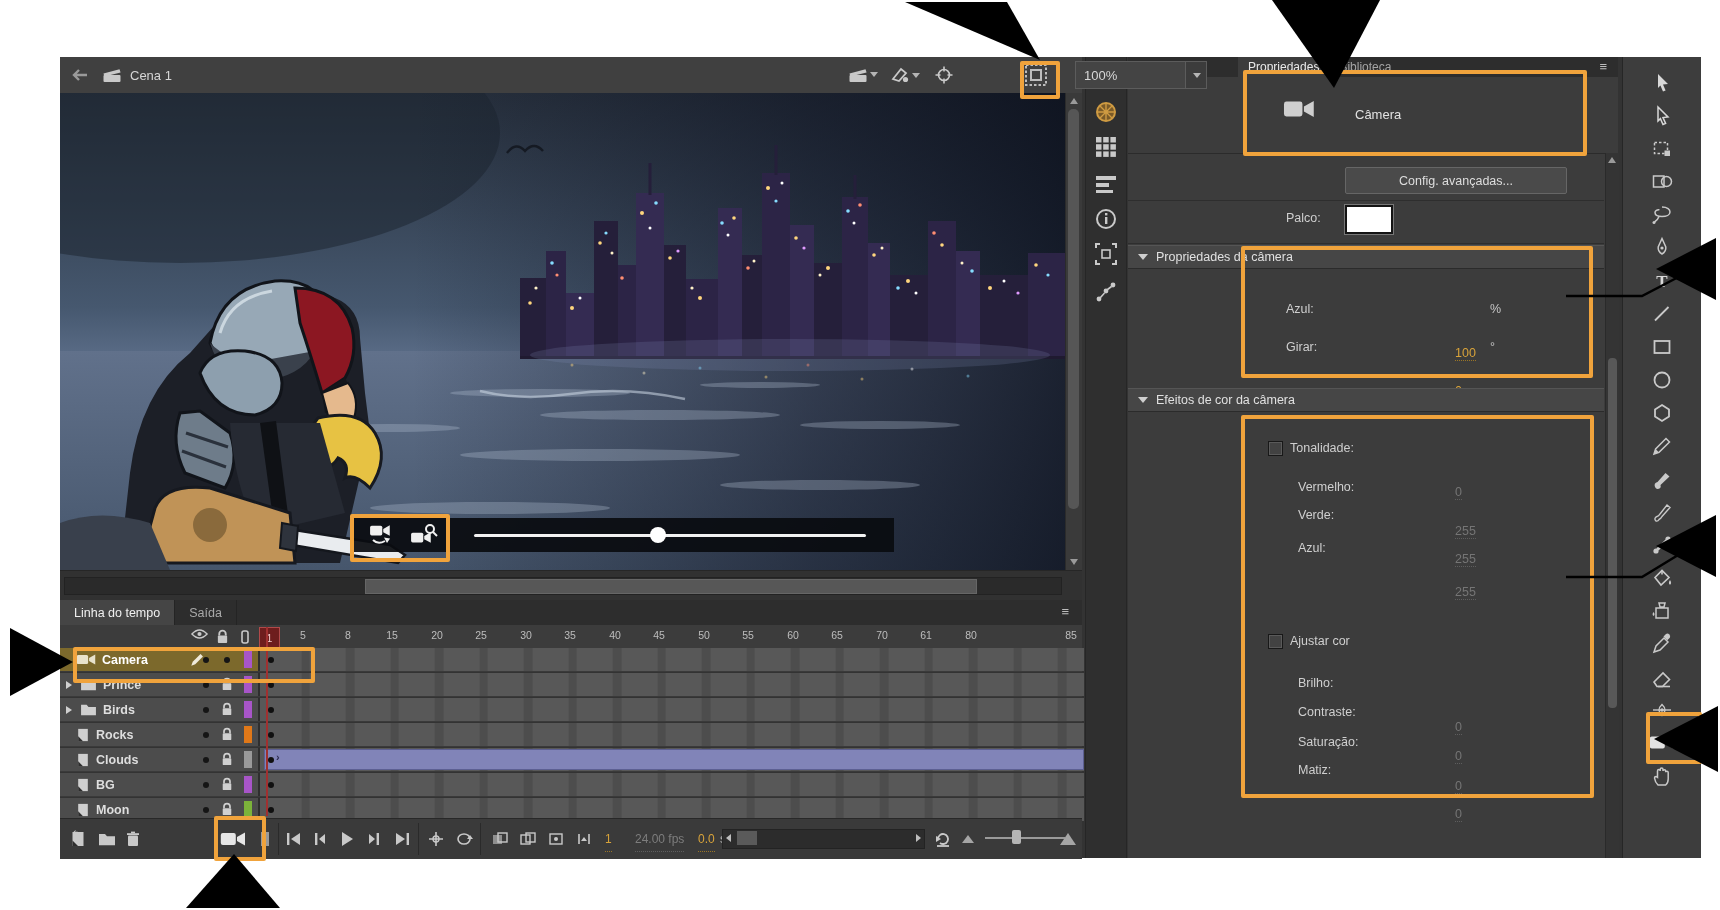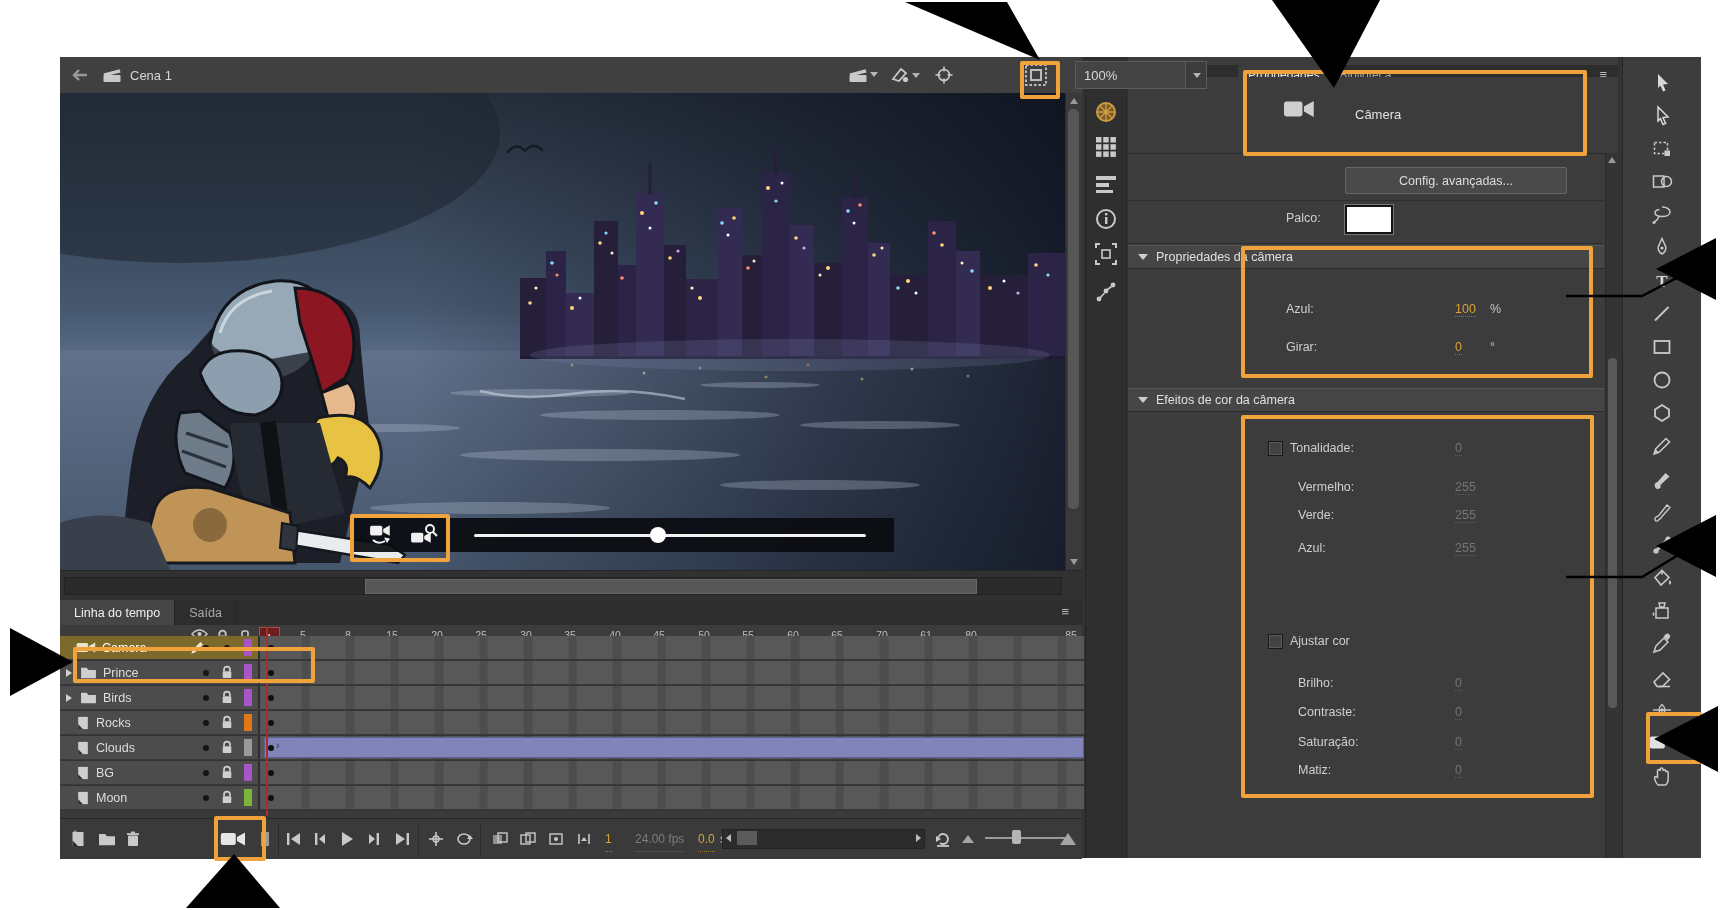--- a/index.html
+++ b/index.html
@@ -40,21 +40,21 @@
   .tl-tabs{position:absolute;left:0;top:0;width:1022px;height:25px;background:#2d2d2d;display:flex;}
   .tl-tab{height:25px;display:flex;align-items:center;padding:0 14px;font-size:12.5px;}
   .tl-tab.active{background:#454545;color:#f0f0f0;border-right:1px solid #242424;}
   .tl-tab.inactive{background:#2d2d2d;color:#a9a9a9;border-right:1px solid #242424;}
   .panel-menu{color:#bdbdbd;font-size:13px;letter-spacing:1px;}
   .tl-ruler{position:absolute;left:0;top:25px;width:1022px;height:23px;background:#3c3c3c;border-bottom:1px solid #2b2b2b;}
   .tl-ruler .hdr-ic{position:absolute;top:4px;color:#c9c9c9;}
   .rn{position:absolute;top:4px;font-size:10.5px;color:#bdbdbd;transform:translateX(-50%);}
   .frame1-marker{position:absolute;left:199px;top:2px;width:19px;height:20px;background:#6e1d1d;
                  border:1px solid #b14a4a;color:#f2caca;font-size:10.5px;display:flex;align-items:center;justify-content:center;}
-  .tl-rows{position:absolute;left:0;top:36px;width:1022px;}
+  .tl-rows{position:absolute;left:0;top:48px;width:1022px;font-weight:bold;}
   .tl-row{position:relative;width:1022px;height:24px;border-bottom:1px solid #333;}
   .row-name{position:absolute;left:0;top:0;width:198px;height:23px;background:#4c4c4c;display:flex;align-items:center;color:#dedede;font-size:12.5px;}
   .tl-row.selected .row-name{background:#7c692c;color:#fff;}
   .row-frames{position:absolute;left:198px;top:0;width:824px;height:23px;background:#585858;
       background-image:repeating-linear-gradient(90deg,#585858 0 35.6px,#4d4d4d 35.6px 44.5px);
       background-position-x:5.6px;border-left:2px solid #2e2e2e;}
   .kf-dot{position:absolute;left:8px;top:9px;width:6px;height:6px;border-radius:50%;background:#101010;}
   .tween{position:absolute;left:4px;top:1px;right:0;bottom:1px;background:#8184b8;border:1px solid #5c5f92;}
   .expander{width:0;height:0;border-top:4px solid transparent;border-bottom:4px solid transparent;
             border-left:6px solid #cfcfcf;margin-left:6px;}
@@ -74,30 +74,30 @@
   .harrow{position:absolute;top:4px;width:0;height:0;border-top:4px solid transparent;border-bottom:4px solid transparent;}
   .tl-zoomslider{position:absolute;left:925px;top:18px;width:80px;height:2px;background:#9a9a9a;}
   .tl-zoomthumb{position:absolute;left:952px;top:11px;width:9px;height:14px;background:#b5b5b5;border-radius:2px;}
 
   
   .dock{position:absolute;left:1025px;top:0;width:40px;height:801px;background:#2f2f2f;border-left:1px solid #262626;border-right:1px solid #262626;}
   .dock .ic{position:absolute;left:8px;width:24px;height:24px;}
 
   
   .props{position:absolute;left:1068px;top:0;width:490px;height:801px;background:#3c3c3c;color:#cfcfcf;}
-  .props-tabs{position:absolute;left:0;top:8px;width:100%;height:20px;background:#2d2d2d;display:flex;font-size:12px;}
+  .props-tabs{position:absolute;left:0;top:0;width:100%;height:20px;background:#2d2d2d;display:flex;font-size:12px;}
   .ptab{height:20px;display:flex;align-items:center;padding:0 10px;}
   .ptab.active{background:#3c3c3c;color:#e8e8e8;}
   .ptab.inactive{color:#a5a5a5;}
   .props-hd{position:absolute;left:0;top:20px;width:100%;height:76px;background:#3c3c3c;border-bottom:1px solid #2b2b2b;}
   .obj-name{position:absolute;left:227px;top:30px;font-size:13px;color:#e2e2e2;}
   .adv-btn{position:absolute;left:217px;top:110px;width:220px;height:25px;background:#4a4a4a;border:1px solid #666;
            border-radius:2px;color:#dedede;font-size:12.5px;display:flex;align-items:center;justify-content:center;}
   .prow-label{position:absolute;font-size:12.5px;color:#cfcfcf;}
-  .pval{position:absolute;left:327px;font-size:12.5px;}
+  .pval{position:absolute;left:327px;font-size:12.5px;margin-top:44px;}
   .pval.on{color:#d8a33a;border-bottom:1px dotted #9a7526;}
   .pval.off{color:#757575;border-bottom:1px dotted #5e5e5e;}
   .punit{position:absolute;left:362px;font-size:12.5px;color:#c6c6c6;}
   .sec-hdr{position:absolute;left:0;width:476px;height:22px;background:#464646;border-top:1px solid #555;
            border-bottom:1px solid #2b2b2b;display:flex;align-items:center;font-size:12.5px;color:#e0e0e0;}
   .tri-down{width:0;height:0;border-left:5px solid transparent;border-right:5px solid transparent;
             border-top:6px solid #cfcfcf;margin:0 8px 0 10px;}
   .chk{position:absolute;left:140px;width:13px;height:13px;background:#424242;border:1px solid #181818;box-shadow:inset 0 0 0 1px #5a5a5a;}
   .pdivider{position:absolute;left:0;width:476px;height:1px;background:#2e2e2e;}
   .pscroll{position:absolute;left:477px;top:96px;width:13px;height:705px;background:#343434;border-left:1px solid #2a2a2a;}

